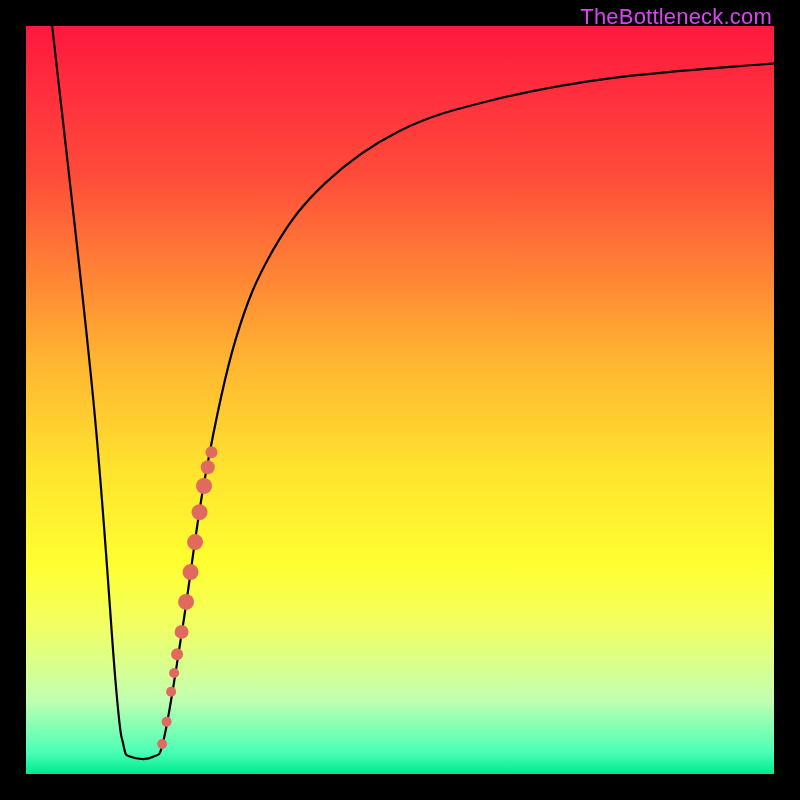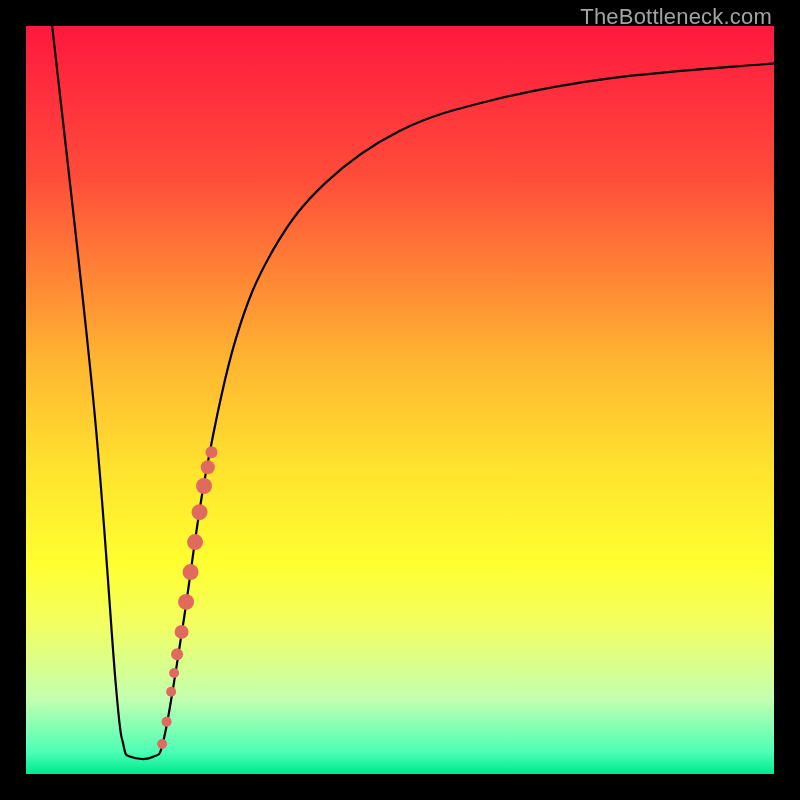--- a/index.html
+++ b/index.html
@@ -14,21 +14,21 @@
     position: absolute;
     left: 26px; top: 26px;
     width: 748px; height: 748px;
   }
   #watermark {
     position: absolute;
     top: 4px; right: 28px;
     font-family: Arial, Helvetica, sans-serif;
     font-size: 22px;
     font-weight: 500;
-    color: #a3a3a3;
+    color: #d946ef;
     letter-spacing: 0.2px;
   }
   svg { display: block; }
 </style>
 </head>
 <body>
 
 <div id="container">
   <div id="frame"></div>
   <svg id="plot" viewBox="0 0 748 748">

